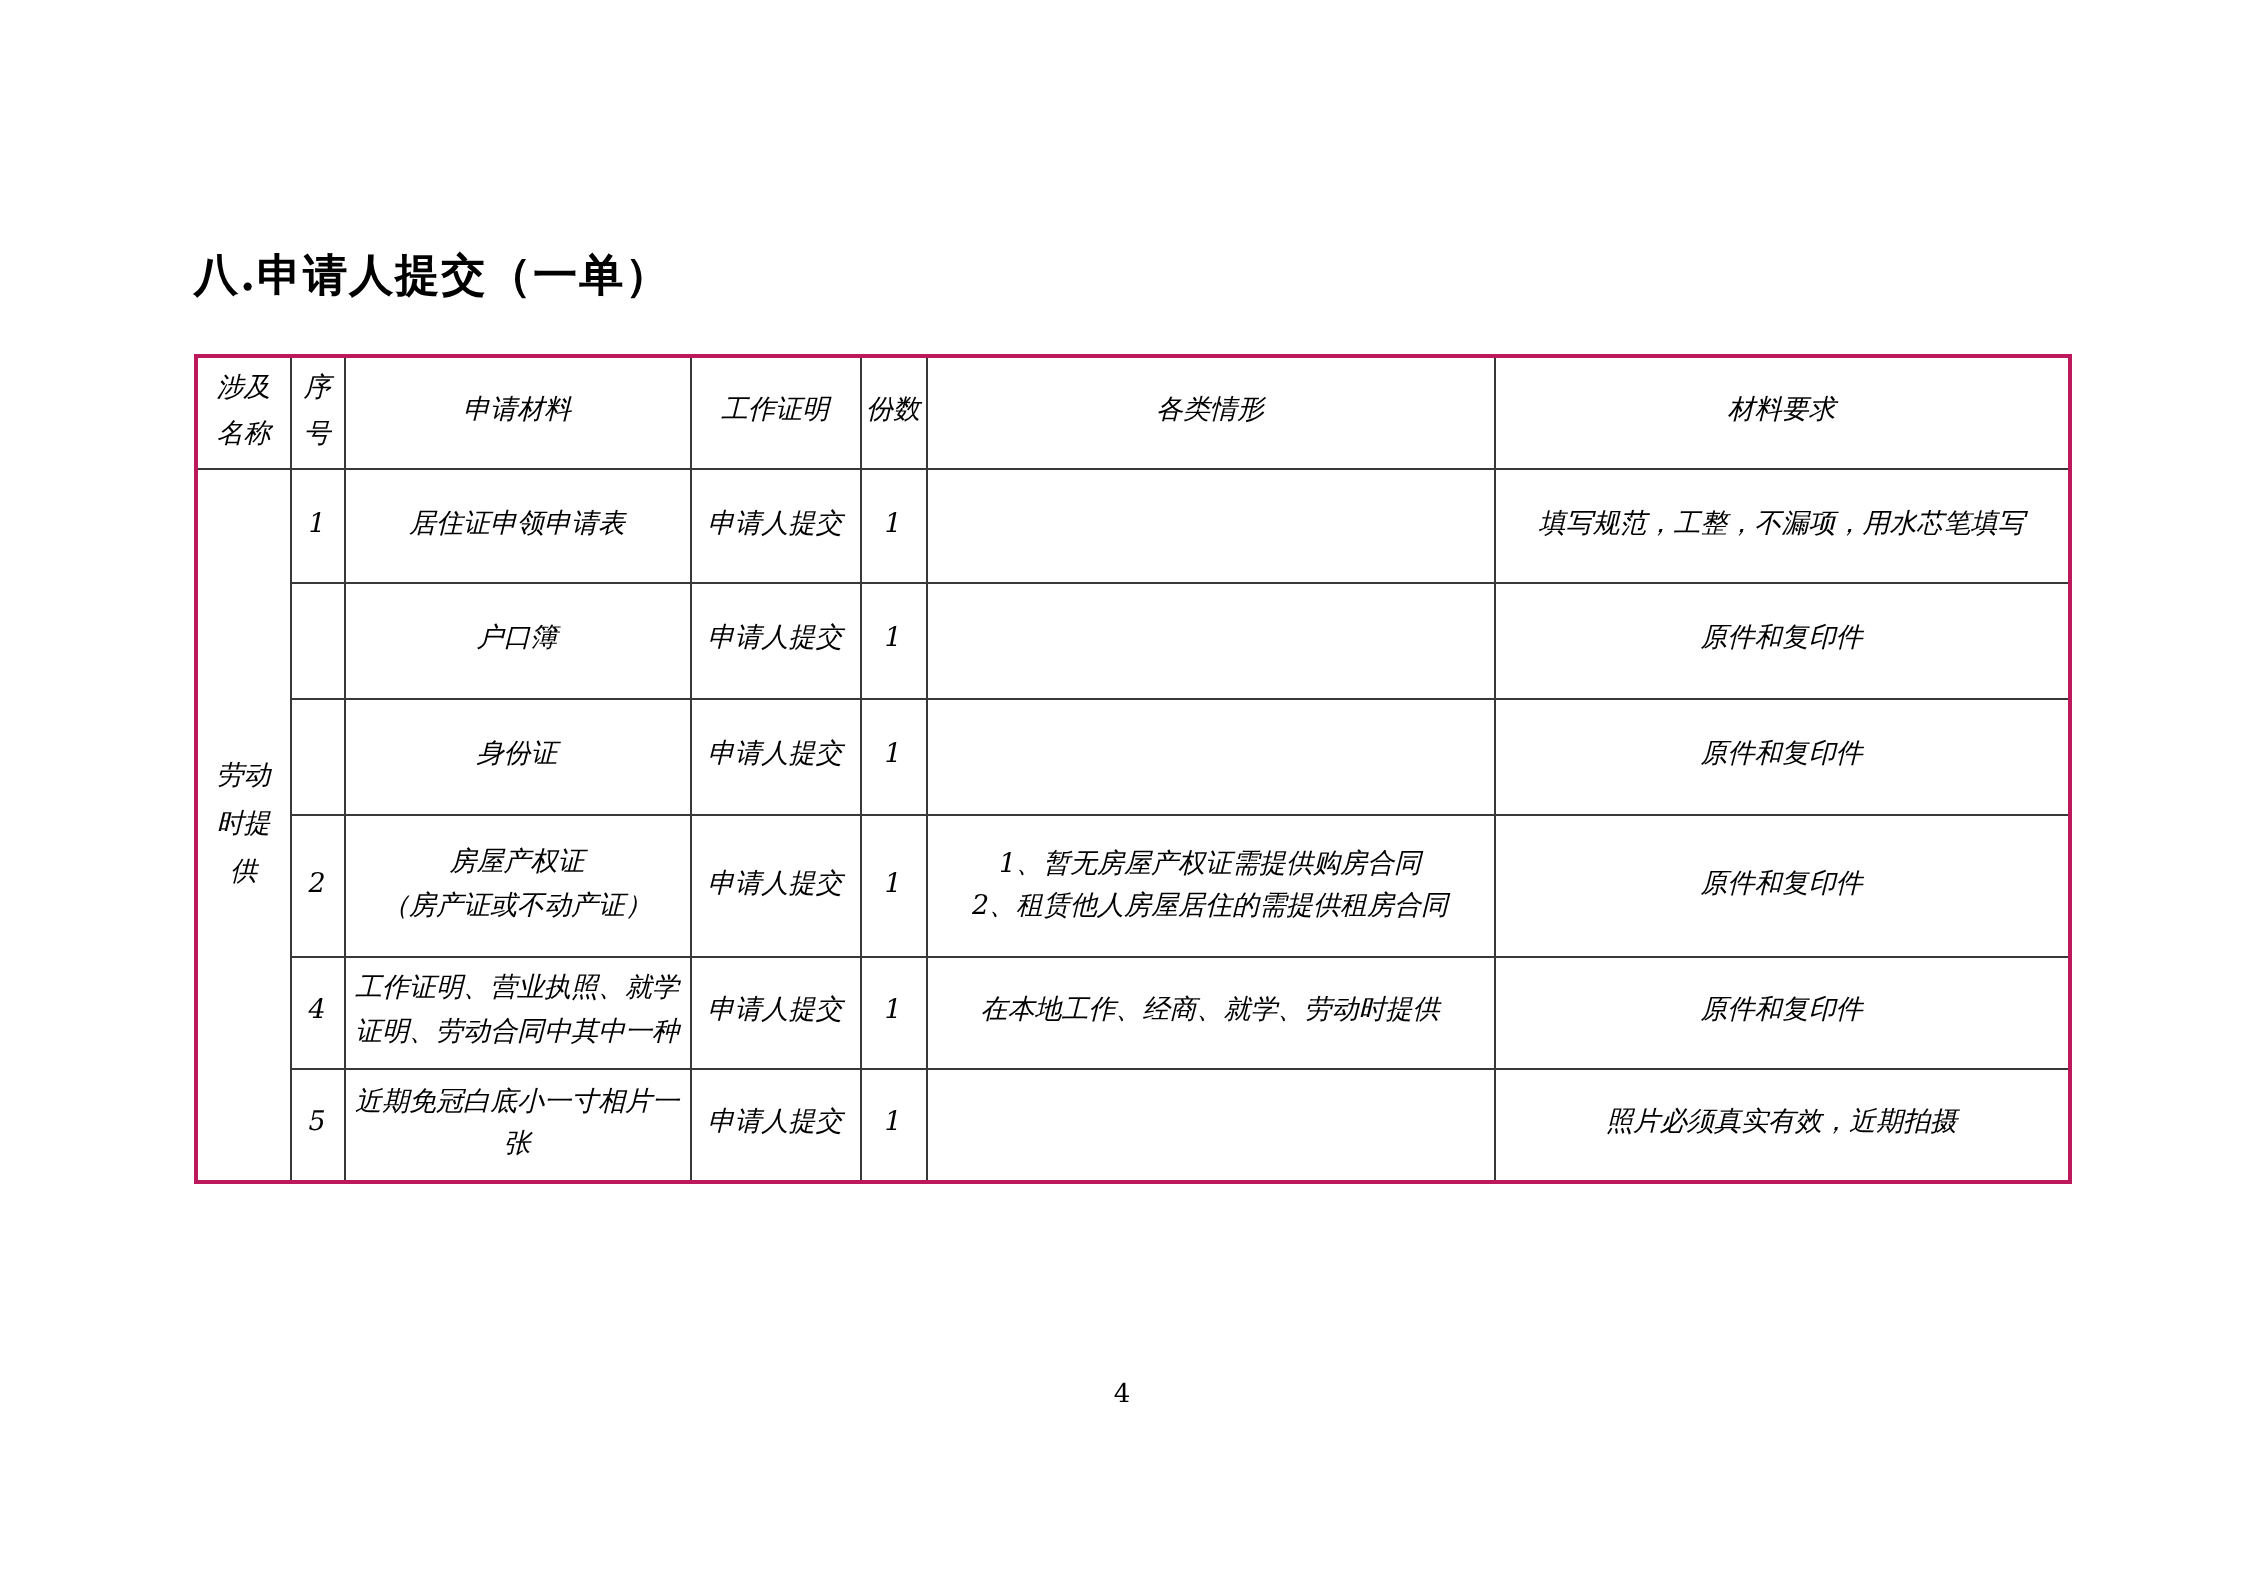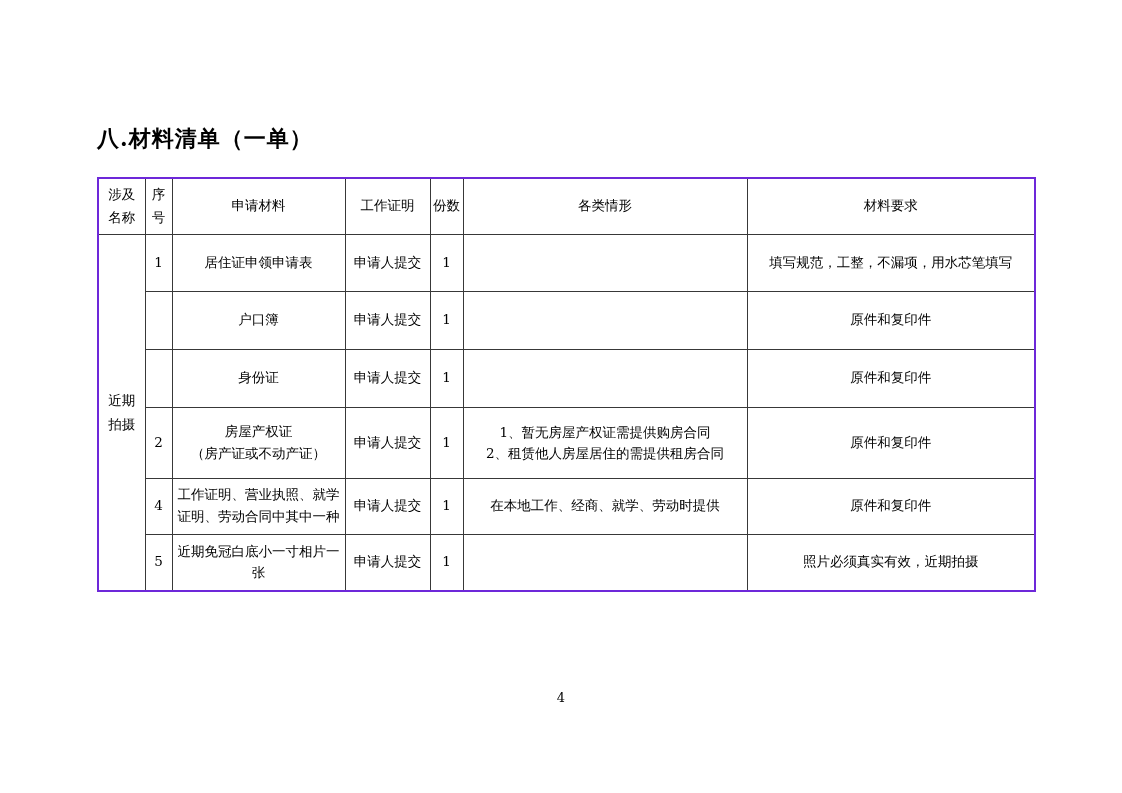--- a/index.html
+++ b/index.html
@@ -28,21 +28,22 @@
     letter-spacing: 1px;
     line-height: 1.3;
   }
   table.material-table {
     position: absolute;
     left: 97px;
     top: 177px;
     width: 937px;
     border-collapse: collapse;
     table-layout: fixed;
-    border: 2px solid #6d28d9;
+    border: 2px solid #be185d;
+    font-style: italic;
   }
   .material-table th,
   .material-table td {
     border: 1px solid #383838;
     font-size: 13.5px;
     font-weight: normal;
     text-align: center;
     vertical-align: middle;
     padding: 2px 3px;
     line-height: 1.6;
@@ -68,21 +69,21 @@
     width: 100%;
     text-align: center;
     font-size: 13px;
   }
 </style>
 </head>
 <body>
 
 <div class="page">
 
-  <div class="doc-title">八.材料清单（一单）</div>
+  <div class="doc-title">八.申请人提交（一单）</div>
 
   <table class="material-table">
     <colgroup>
       <col style="width:47px">
       <col style="width:27px">
       <col style="width:173px">
       <col style="width:85px">
       <col style="width:33px">
       <col style="width:284px">
       <col style="width:288px">
@@ -93,21 +94,21 @@
         <th>序号</th>
         <th>申请材料</th>
         <th>工作证明</th>
         <th class="col-copies">份数</th>
         <th>各类情形</th>
         <th>材料要求</th>
       </tr>
     </thead>
     <tbody>
       <tr class="r1">
-        <td class="group-cell" rowspan="6">近期拍摄</td>
+        <td class="group-cell" rowspan="6">劳动时提供</td>
         <td>1</td>
         <td>居住证申领申请表</td>
         <td>申请人提交</td>
         <td>1</td>
         <td></td>
         <td>填写规范，工整，不漏项，用水芯笔填写</td>
       </tr>
       <tr class="r2">
         <td></td>
         <td>户口簿</td>

